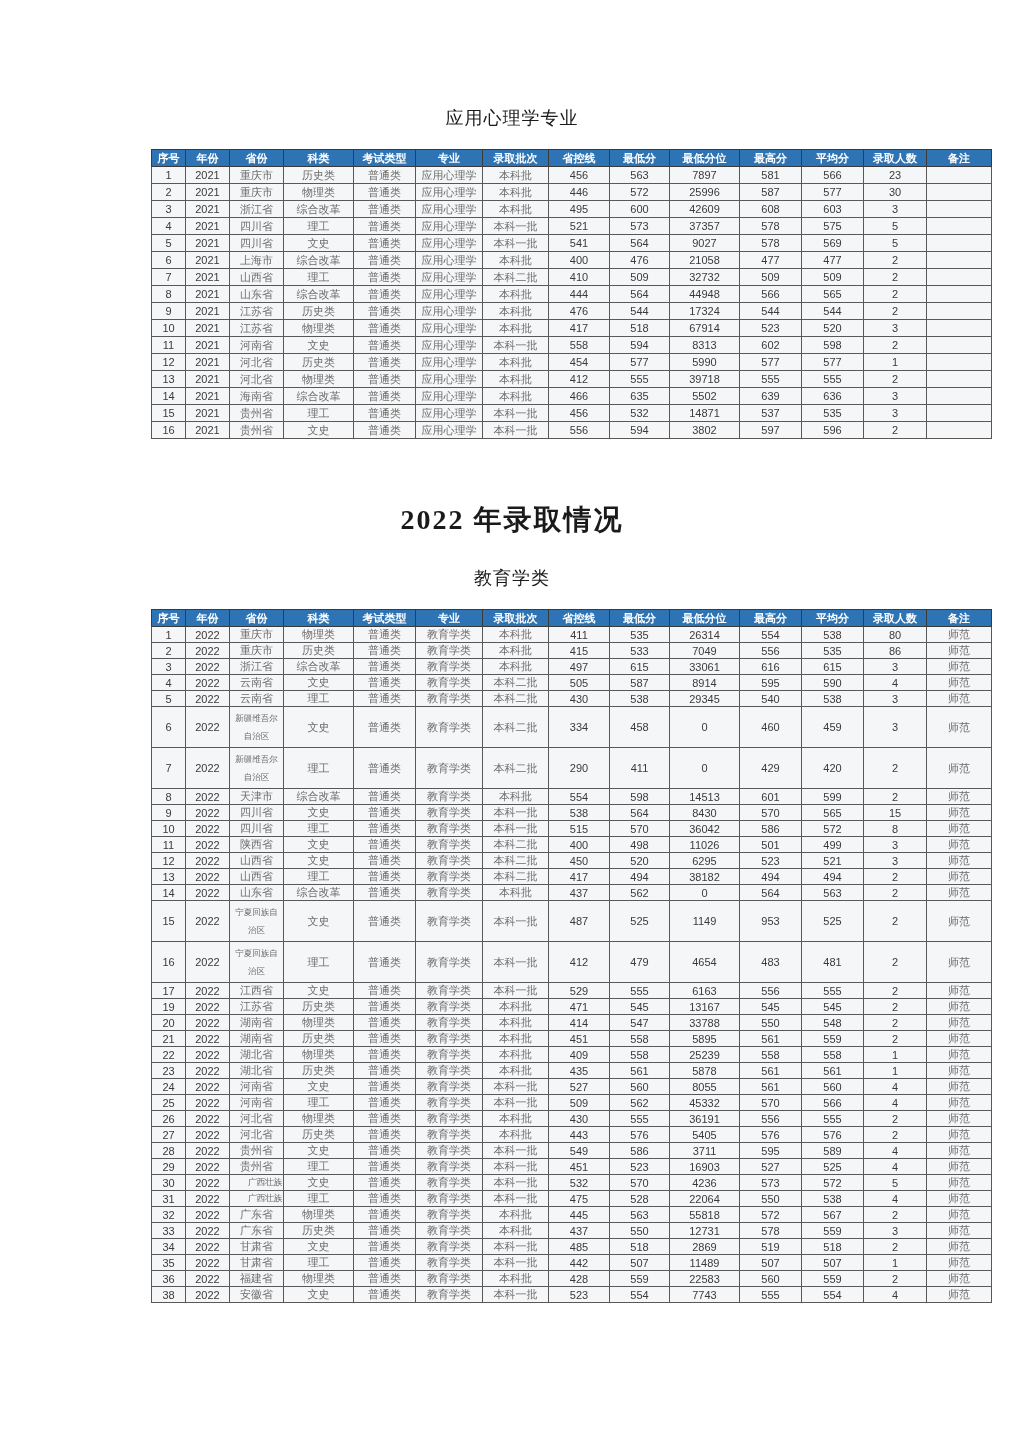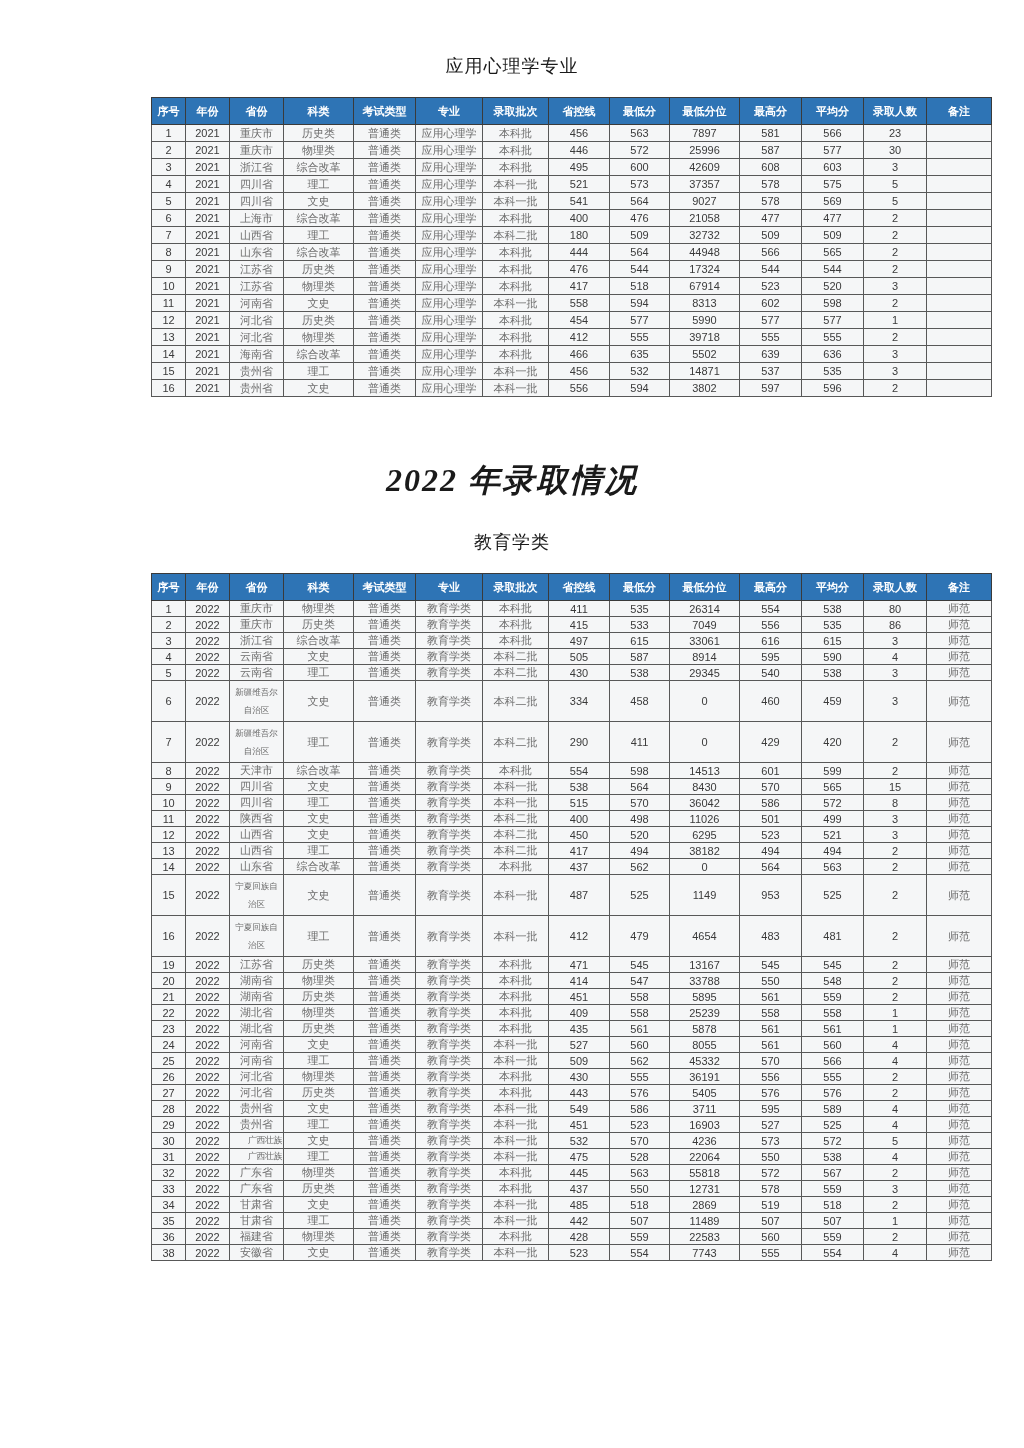--- a/index.html
+++ b/index.html
@@ -3,43 +3,43 @@
 <meta charset="utf-8">
 <style>
   * { margin:0; padding:0; box-sizing:border-box; }
   html,body { background:#ffffff; }
   body {
     width:1024px; height:1448px;
     font-family:"Liberation Sans", sans-serif;
     color:#3a3a3a;
     overflow:hidden;
   }
-  .page { padding-top:54px; }
+  .page { padding-top:106px; }
   .doc-title {
     text-align:center;
     font-family:"Liberation Serif", serif;
     font-size:18px; color:#1a1a1a;
     letter-spacing:1px;
   }
   .doc-title.big {
-    font-size:32px; font-weight:700; letter-spacing:2px;font-style:italic;
+    font-size:28px; font-weight:700; letter-spacing:2px;
   }
   .title1 { margin-bottom:15px; }
   .title2 { margin-top:62px; }
   .subtitle { margin-top:27px; }
   table.rec {
     margin-left:151px; margin-top:19px;
     border-collapse:collapse;
     table-layout:fixed;
     width:840px;
   }
   table.rec th {
     background:#2E74B5; color:#ffffff;
     font-size:11px; font-weight:700;
-    height:27px; text-align:center;
+    height:17px; text-align:center;
     border:1px solid #3a3a3a;
     padding:0 1px;
     white-space:nowrap; overflow:hidden;
   }
   table.rec td {
     background:#f5f6f7;
     font-size:11px; height:17px;
     text-align:center; vertical-align:middle;
     border:1px solid #585858;
     padding:0 1px;
@@ -194,21 +194,21 @@
           <td class="cn"></td>
         </tr>
         <tr>
           <td>7</td>
           <td>2021</td>
           <td class="cn">山西省</td>
           <td class="cn">理工</td>
           <td class="cn">普通类</td>
           <td class="cn">应用心理学</td>
           <td class="cn">本科二批</td>
-          <td>180</td>
+          <td>410</td>
           <td>509</td>
           <td>32732</td>
           <td>509</td>
           <td>509</td>
           <td>2</td>
           <td class="cn"></td>
         </tr>
         <tr>
           <td>8</td>
           <td>2021</td>
@@ -646,20 +646,36 @@
           <td class="cn">本科一批</td>
           <td>412</td>
           <td>479</td>
           <td>4654</td>
           <td>483</td>
           <td>481</td>
           <td>2</td>
           <td class="cn">师范</td>
         </tr>
         <tr>
+          <td>17</td>
+          <td>2022</td>
+          <td class="cn">江西省</td>
+          <td class="cn">文史</td>
+          <td class="cn">普通类</td>
+          <td class="cn">教育学类</td>
+          <td class="cn">本科一批</td>
+          <td>529</td>
+          <td>555</td>
+          <td>6163</td>
+          <td>556</td>
+          <td>555</td>
+          <td>2</td>
+          <td class="cn">师范</td>
+        </tr>
+        <tr>
           <td>19</td>
           <td>2022</td>
           <td class="cn">江苏省</td>
           <td class="cn">历史类</td>
           <td class="cn">普通类</td>
           <td class="cn">教育学类</td>
           <td class="cn">本科批</td>
           <td>471</td>
           <td>545</td>
           <td>13167</td>

